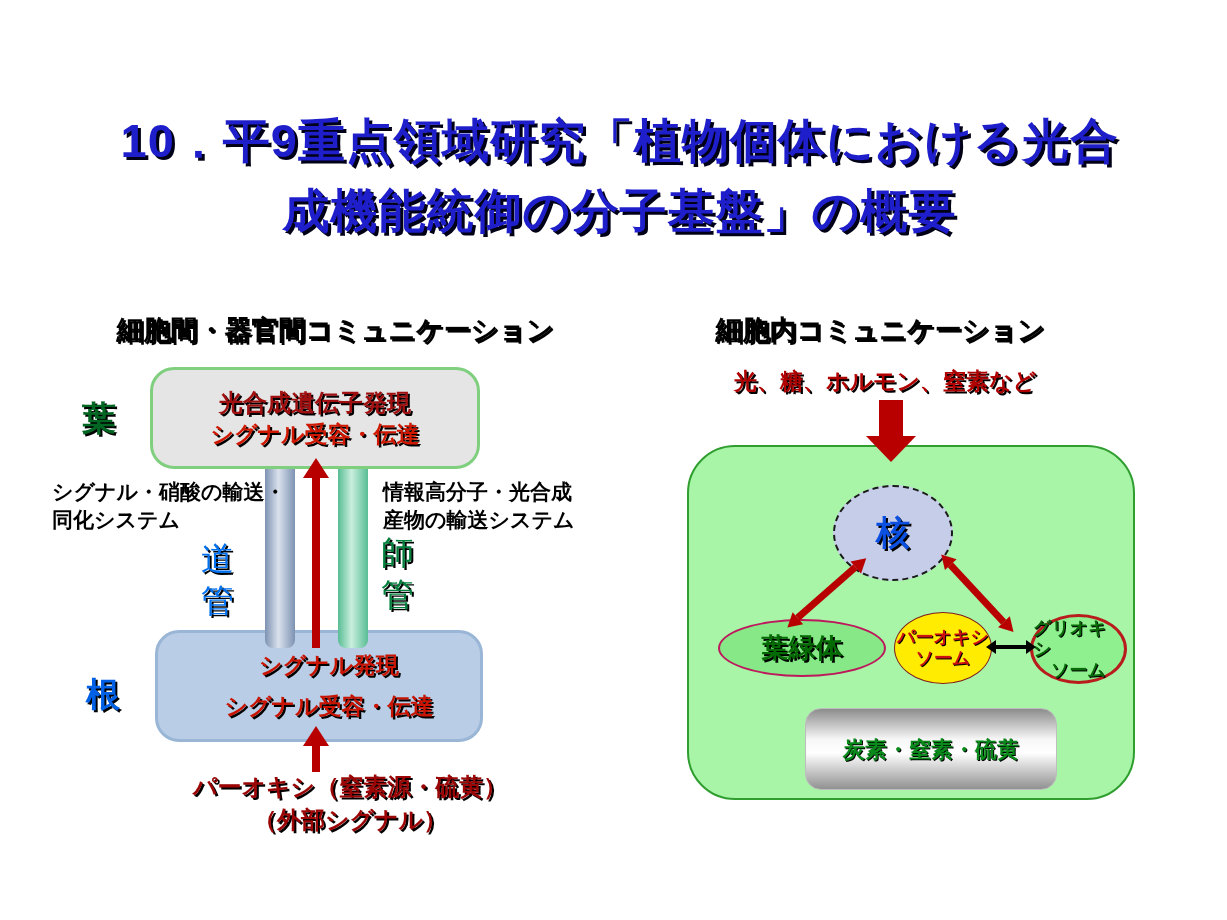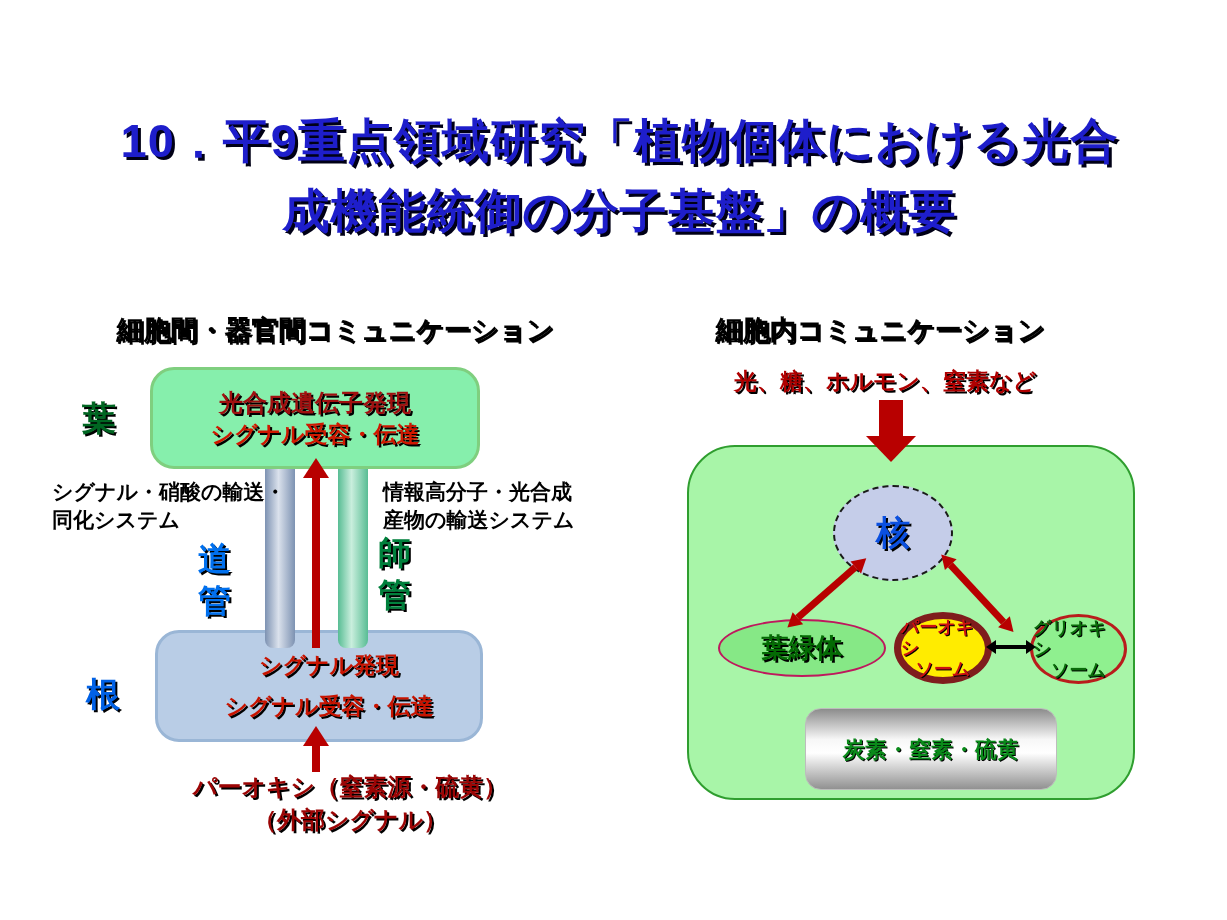--- a/index.html
+++ b/index.html
@@ -14,40 +14,40 @@
   .title span { display:block;padding-left:12px; }
 
   
   .sec-header { position:absolute; font-weight:bold; font-size:27px; color:#000000;
                 text-shadow:2px 2px 0 #000; text-align:center; }
   .hdr-left  { left:95px;  top:312px; width:480px; }
   .hdr-right { left:695px; top:312px; width:370px; }
 
   
   .leaf-box { position:absolute; left:150px; top:367px; width:330px; height:102px;
-              background:#86efac; border:3px solid #7fcf7f; border-radius:24px; z-index:3;
+              background:#e5e5e5; border:3px solid #7fcf7f; border-radius:24px; z-index:3;
               display:flex; flex-direction:column; align-items:center; justify-content:center; gap:0; }
   .leaf-box .l1 { font-size:24px; font-weight:bold; color:#a01010; text-shadow:2px 2px 0 #000; }
   .leaf-box .l2 { font-size:23px; font-weight:bold; color:#d01800; text-shadow:2px 2px 0 #000; }
 
   .root-box { position:absolute; left:155px; top:630px; width:328px; height:112px;
               background:#b9cde6; border:3px solid #9ab6d6; border-radius:24px; z-index:1;
               display:flex; flex-direction:column; align-items:center; justify-content:center; gap:10px;padding-left:20px; }
   .root-box .l1, .root-box .l2 { font-size:23px; font-weight:bold; color:#c81400; text-shadow:2px 2px 0 #000; }
 
   .organ-label { position:absolute; font-weight:bold; font-size:34px; text-shadow:2px 2px 0 #000; z-index:5; }
   .lbl-leaf { left:82px; top:396px; color:#006622; }
   .lbl-root { left:86px; top:672px; color:#0061e6; }
 
   .pillar { position:absolute; top:452px; width:30px; height:196px; z-index:2; border-radius:4px 4px 8px 8px; }
   .pillar-xylem  { left:265px; background:linear-gradient(90deg,#7d92b2 0%,#dae1ec 45%,#7d92b2 100%); }
   .pillar-phloem { left:338px; background:linear-gradient(90deg,#58bd94 0%,#c9eedd 45%,#58bd94 100%); }
 
-  .vessel-label { position:absolute; font-weight:bold; font-size:33px; width:36px; line-height:42px;
-                  word-break:break-all; text-align:left; text-shadow:2px 2px 0 #000; z-index:5; }
+  .vessel-label { position:absolute; font-weight:normal; font-size:33px; width:36px; line-height:42px;
+                  word-break:break-all; text-align:right; text-shadow:2px 2px 0 #000; z-index:5; }
   .lbl-xylem  { left:198px; top:538px; color:#0070ee; }
   .lbl-phloem { left:378px; top:532px; color:#00803c; }
 
   .note { position:absolute; font-weight:bold; font-size:21px; line-height:28px; color:#000; z-index:5; }
   .note-left  { left:52px;  top:478px; width:250px; }
   .note-right { left:383px; top:478px; width:240px; }
   .note span { display:block; }
 
   .arrow-shaft { position:absolute; background:#b80000; z-index:4; }
   .up-head { position:absolute; width:0; height:0; z-index:4;
@@ -94,21 +94,21 @@
                           border-top:7px solid transparent; border-bottom:7px solid transparent;
                           border-right:10px solid #000; }
   .darrow-black::after  { content:""; position:absolute; right:-10px; top:-5px; width:0; height:0;
                           border-top:7px solid transparent; border-bottom:7px solid transparent;
                           border-left:10px solid #000; }
 
   .organelle { position:absolute; border-radius:50%; z-index:2;
                display:flex; flex-direction:column; align-items:center; justify-content:center; }
   .chloroplast { left:718px; top:619px; width:168px; height:58px; background:#86e886; border:2px solid #be185d; }
   .chloroplast .glyph { font-size:27px; font-weight:bold; color:#046b04; text-shadow:2px 2px 0 #000; }
-  .peroxisome { left:894px; top:612px; width:98px; height:72px; background:#ffec00; border:7px solid #7f1d1d;justify-content:center; }
+  .peroxisome { left:894px; top:612px; width:98px; height:72px; background:#ffec00; border:1px solid #7f1d1d;justify-content:center; }
   .peroxisome span { font-size:18px; line-height:21px; font-weight:bold; color:#cc1111; text-shadow:1px 1px 0 #000; }
   .glyoxysome { left:1030px; top:614px; width:97px; height:70px; background:#8ff08f; border:3px solid #b91c1c; }
   .glyoxysome span { font-size:18px; line-height:21px; font-weight:bold; color:#0a6b0a; text-shadow:1px 1px 0 #000; }
 
   .crosstalk { position:absolute; left:805px; top:708px; width:252px; height:82px; z-index:2;
                border-radius:16px; border:1px solid #bdbdbd;
                background:linear-gradient(180deg,#8c8c8c 0%,#f7f7f7 38%,#ffffff 55%,#919191 100%);
                display:flex; flex-direction:column; align-items:center; justify-content:center; gap:0; }
   .crosstalk span { font-size:22px; line-height:29px; font-weight:bold; color:#0a8a1a; text-shadow:1px 1px 0 #000; }
 </style>

